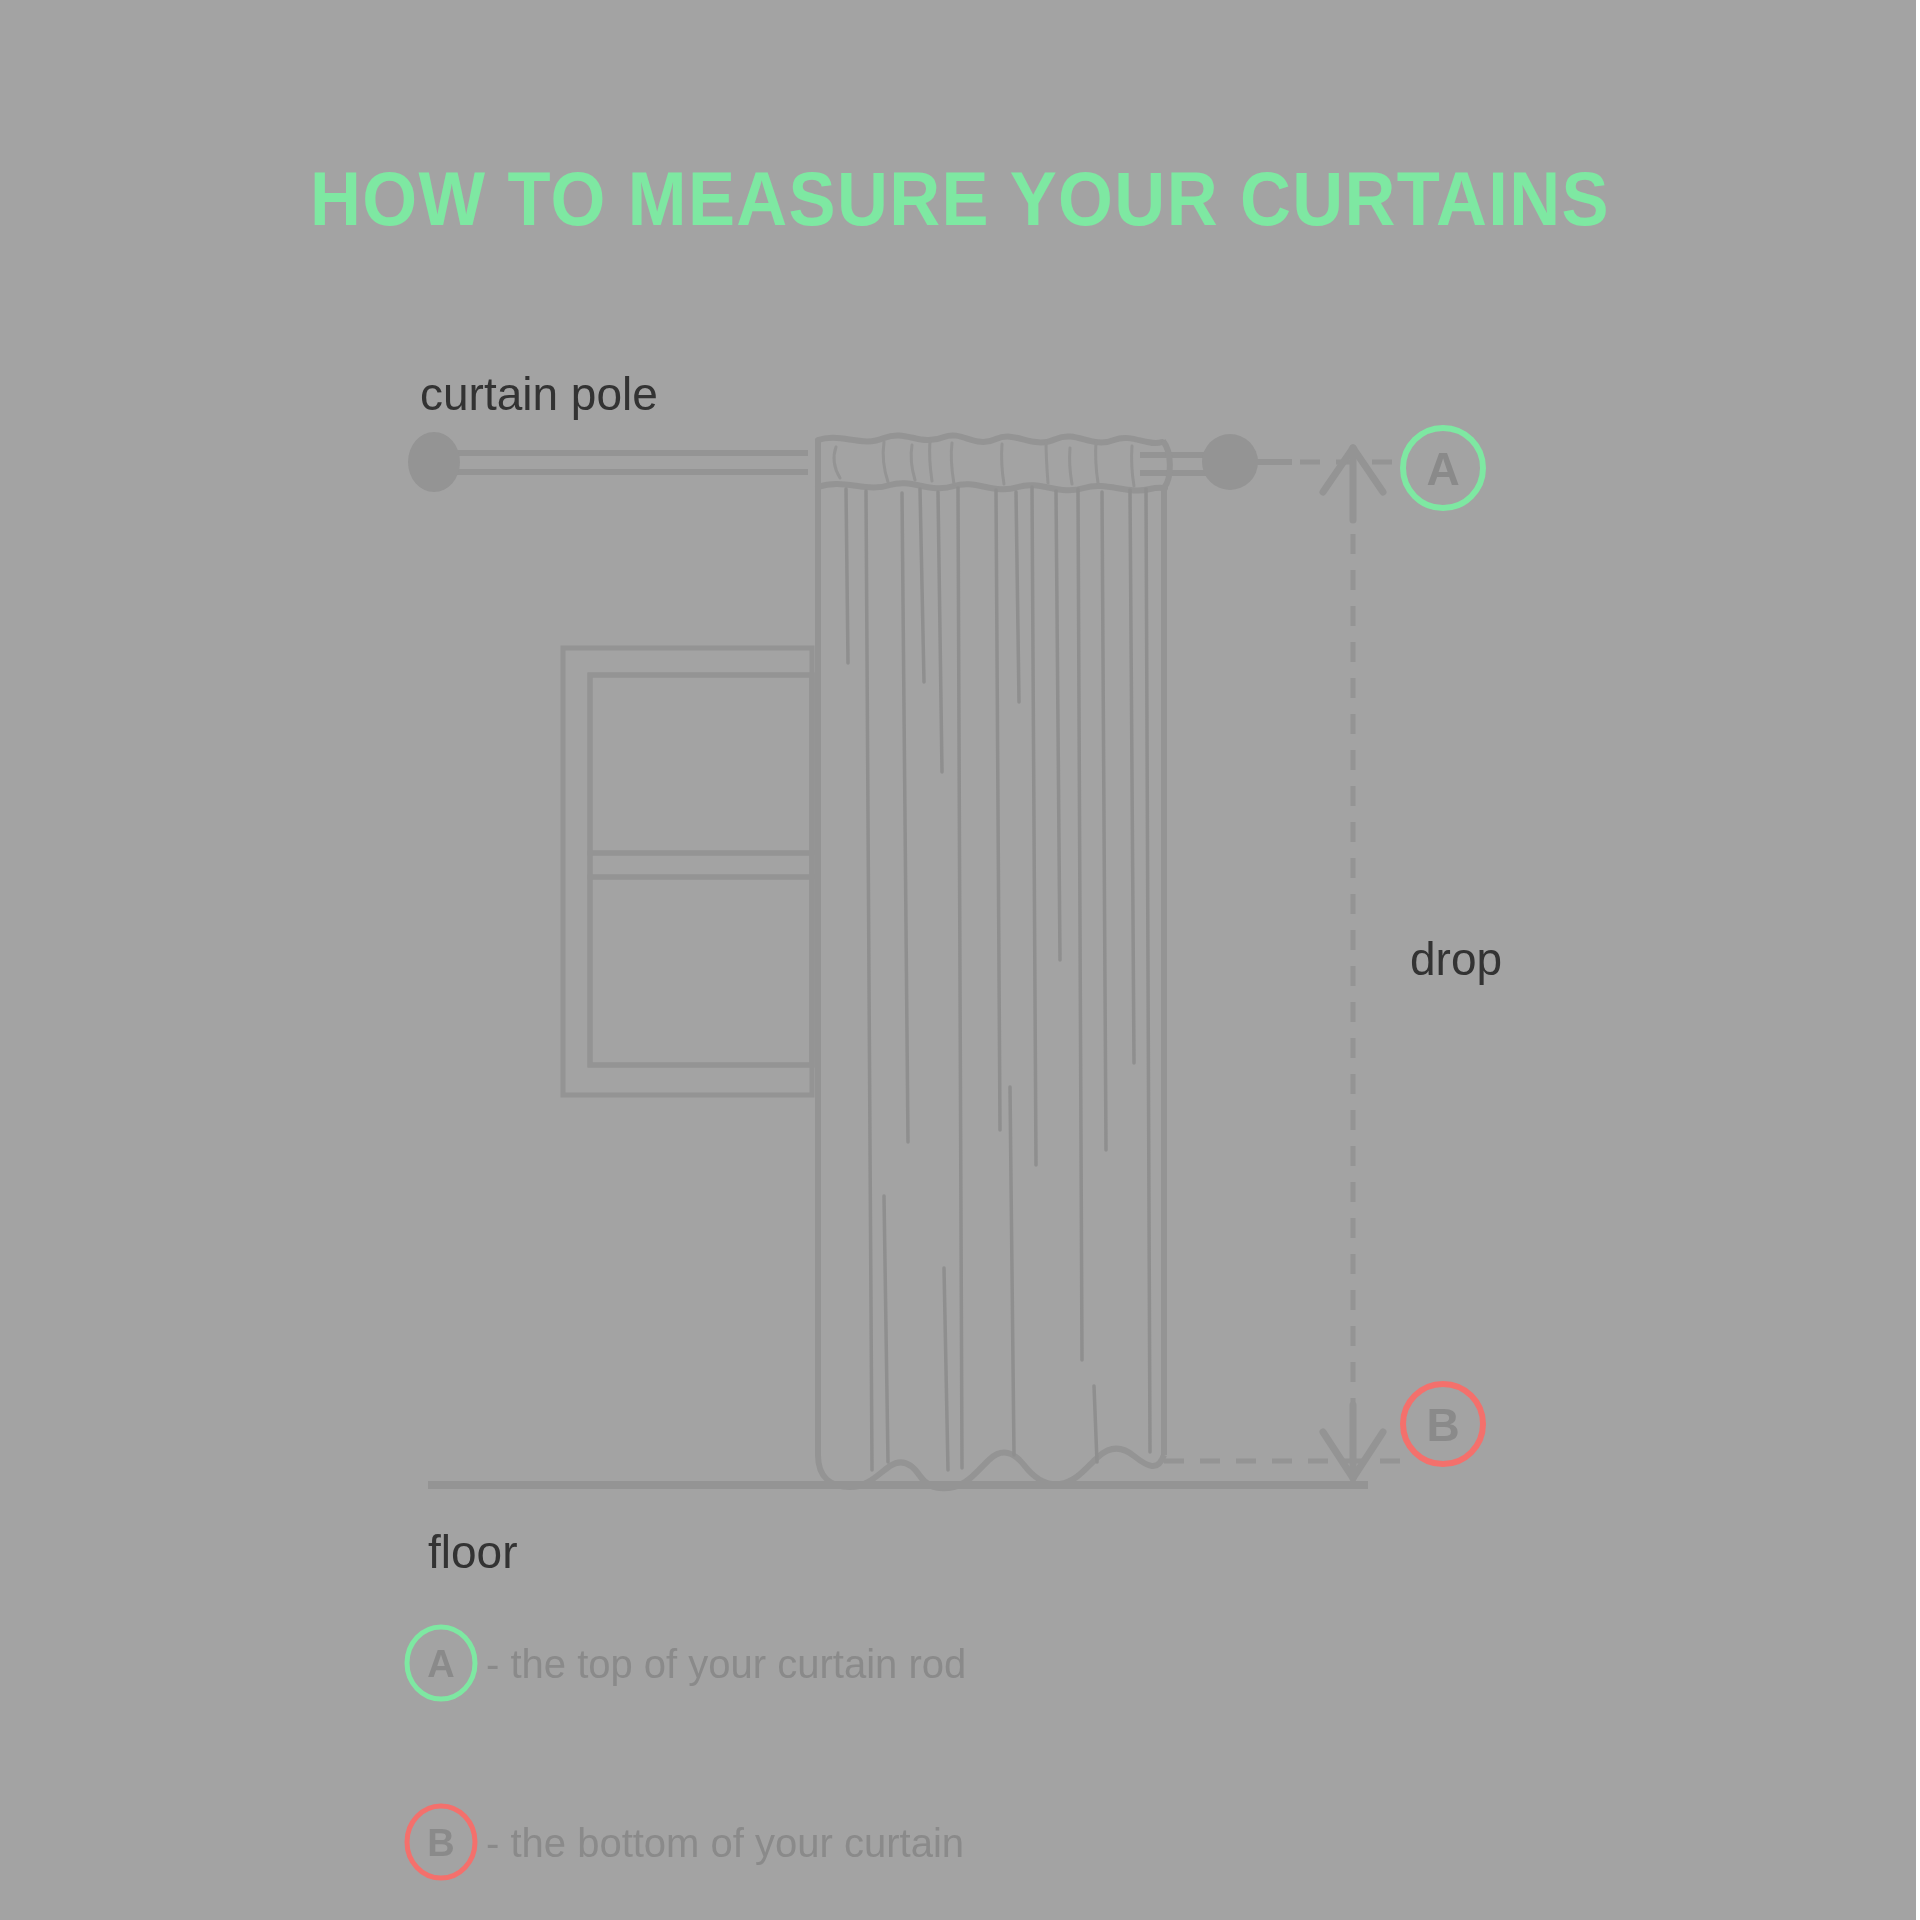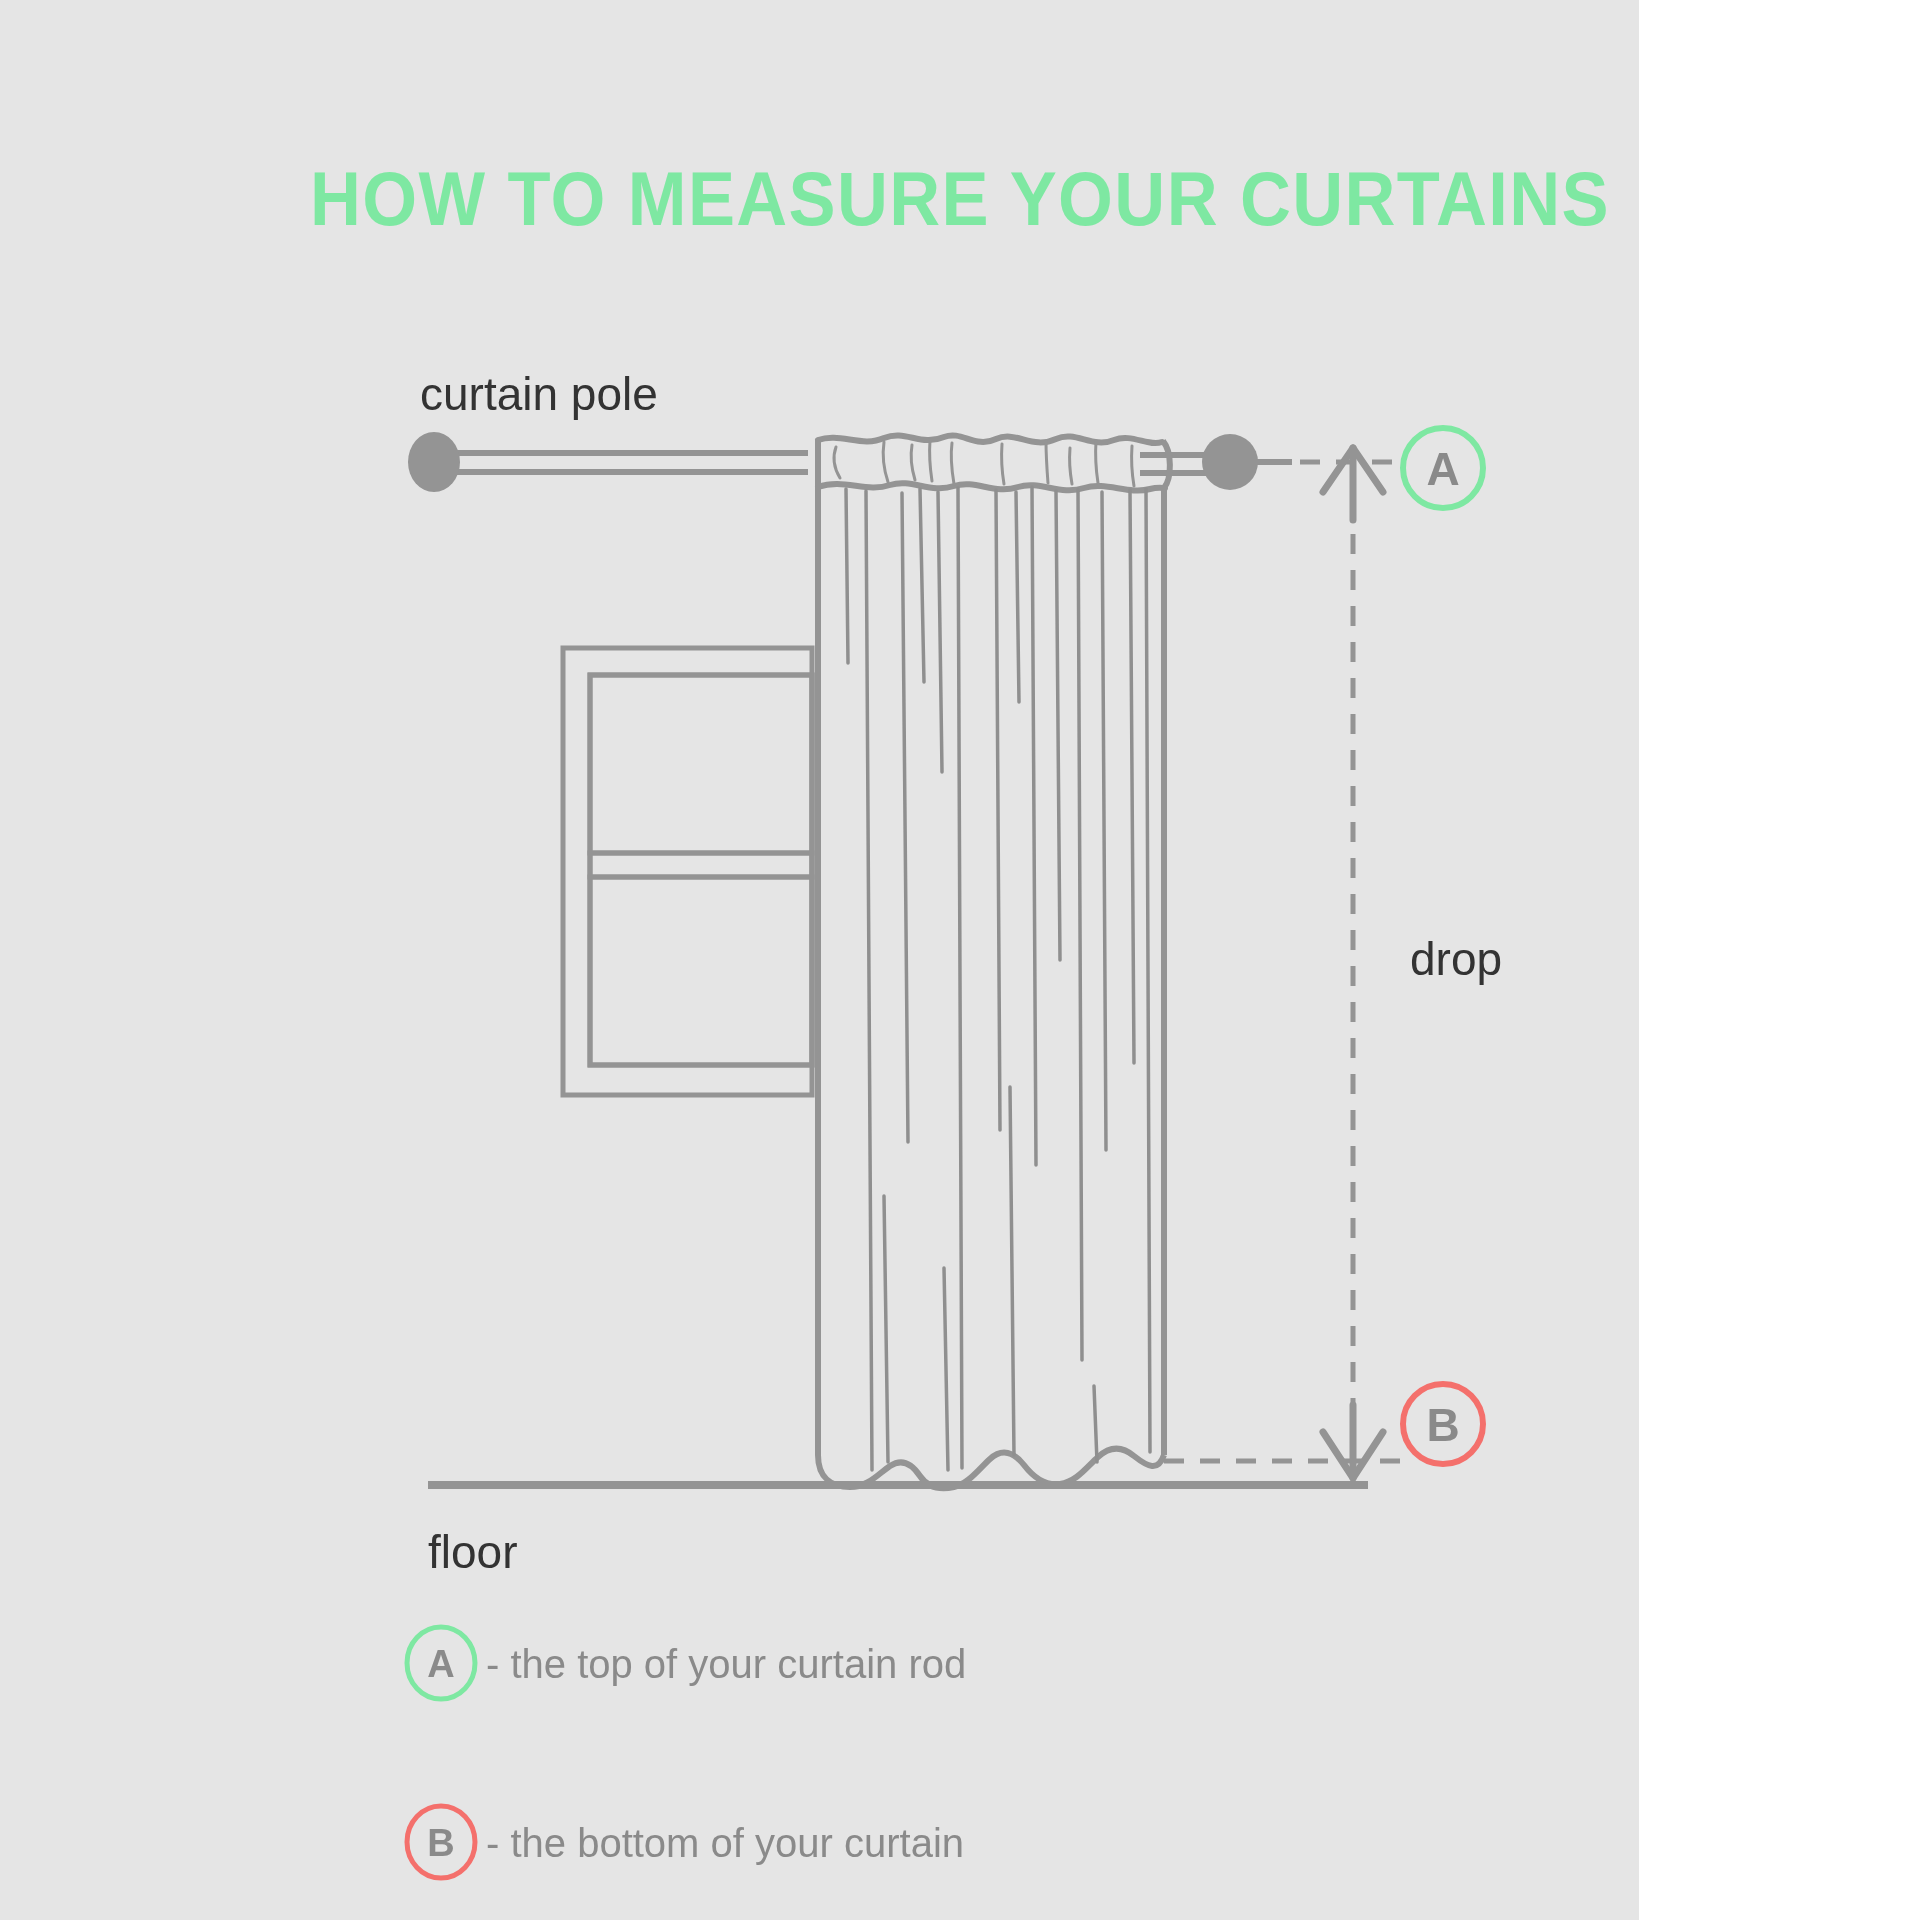--- a/index.html
+++ b/index.html
@@ -8,23 +8,23 @@
     background: #ffffff;
   }
   body {
     width: 1920px;
     height: 1920px;
     font-family: "Liberation Sans", sans-serif;
     overflow: hidden;
   }
   #page {
     position: relative;
-    width: 1639px;
+    width: 1916px;
     height: 1920px;
-    background: #e5e5e5;
+    background: #a3a3a3;
   }
   #diagram-svg {
     position: absolute;
     left: 0;
     top: 0;
     width: 1920px;
     height: 1920px;
     display: block;
   }
   .title-text {

